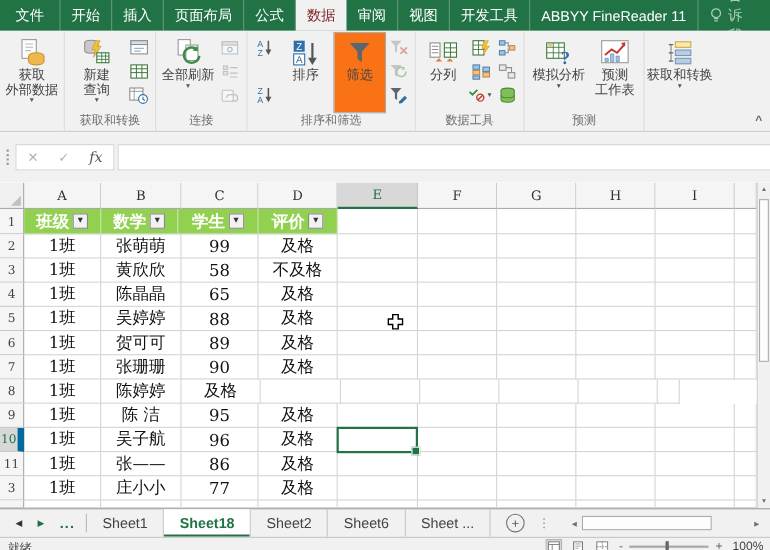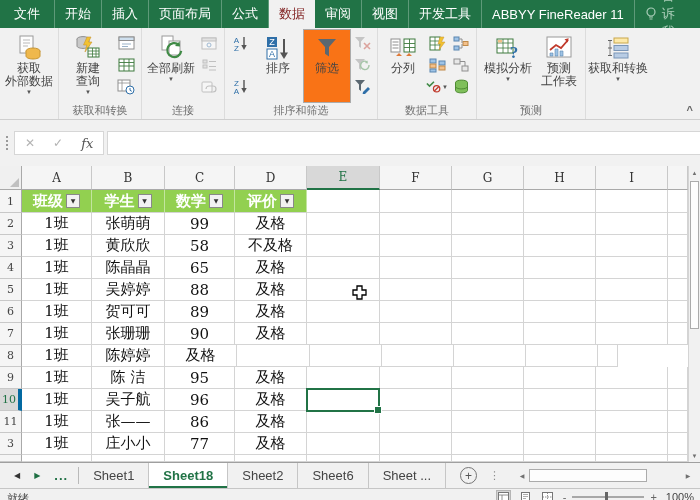--- a/index.html
+++ b/index.html
@@ -45,21 +45,21 @@
   .gridarea{position:relative;height:296px;background:#fff;overflow:hidden;}
   .colheads{display:flex;height:24px;}
   .corner{width:22px;background:#f0f0f0;border-right:1px solid #a9a9a9;border-bottom:1px solid #a9a9a9;position:relative;}
   .corner:after{content:'';position:absolute;right:2px;bottom:2px;border-left:9px solid transparent;border-bottom:9px solid #c0c0c0;}
   .ch{background:#f5f5f5;border-right:1px solid #c8c8c8;border-bottom:1px solid #a9a9a9;display:flex;align-items:center;justify-content:center;font-size:12px;color:#333;font-family:"DejaVu Serif",serif;cursor:pointer;}
   .ch.active{background:#d8d8d8;border-bottom:2px solid #217346;color:#217346;}
   .grow{display:flex;height:22px;}
   .grow.h23{height:23px;}
   .grow.sliver{height:7px;}
   .rownum{width:22px;background:#f5f5f5;border-right:1px solid #a9a9a9;border-bottom:1px solid #c8c8c8;display:flex;align-items:center;justify-content:center;font-size:11px;color:#444;font-family:"DejaVu Serif",serif;cursor:pointer;}
-  .rownum.active{background:#d8d8d8;color:#217346;border-right:4px solid #0369a1;}
+  .rownum.active{background:#d8d8d8;color:#217346;border-right:6px solid #0369a1;}
   .cell{border-right:1px solid #d4d4d4;border-bottom:1px solid #d4d4d4;display:flex;align-items:center;justify-content:center;font-size:15px;color:#111;font-family:"DejaVu Serif",serif;overflow:hidden;white-space:nowrap;cursor:cell;}
   .hcell{background:#92d050;border-right:1px solid rgba(255,255,255,.45);border-bottom:1px solid #d4d4d4;color:#fff;font-weight:bold;display:flex;align-items:center;justify-content:center;gap:3px;font-size:15px;font-family:"DejaVu Serif",serif;cursor:cell;}
   .filterbtn{width:14px;height:14px;background:#f2f2f2;border:1px solid #898989;display:flex;align-items:center;justify-content:center;flex:none;cursor:pointer;}
   .filterbtn span{font-size:6px;color:#333;line-height:6px;}
   .sel{position:absolute;left:306px;top:222px;width:74px;height:24px;border:2px solid #217346;cursor:cell;}
   .sel:after{content:'';position:absolute;right:-4px;bottom:-4px;width:6px;height:6px;background:#217346;border:1px solid #fff;}
   .cursorplus{position:absolute;left:352px;top:119px;pointer-events:none;}
   .vscroll{position:absolute;top:0;right:0;width:12px;height:296px;background:#f1f1f1;border-left:1px solid #d4d4d4;}
   .varrow{height:13px;display:flex;align-items:center;justify-content:center;font-size:6px;color:#707070;cursor:pointer;}
   .vthumb{position:absolute;left:1px;right:1px;top:15px;height:148px;background:#fdfdfd;border:1px solid #ababab;cursor:pointer;}
@@ -442,28 +442,28 @@
       </div>
     <div class="gridbody">
         <div class="grow h23">
           <div class="rownum">1</div>
           <div class="hcell" style="width: 70px;">
             <span>班级</span>
             <span class="filterbtn">
               <span>▼</span>
             </span>
           </div>
-          <div class="hcell" style="width: 73px;">
-            <span>学生</span>
+          <div class="hcell" style="width: 70px;">
+            <span>数学</span>
             <span class="filterbtn">
               <span>▼</span>
             </span>
           </div>
-          <div class="hcell" style="width: 70px;">
-            <span>数学</span>
+          <div class="hcell" style="width: 73px;">
+            <span>学生</span>
             <span class="filterbtn">
               <span>▼</span>
             </span>
           </div>
           <div class="hcell" style="width: 72px;">
             <span>评价</span>
             <span class="filterbtn">
               <span>▼</span>
             </span>
           </div>

